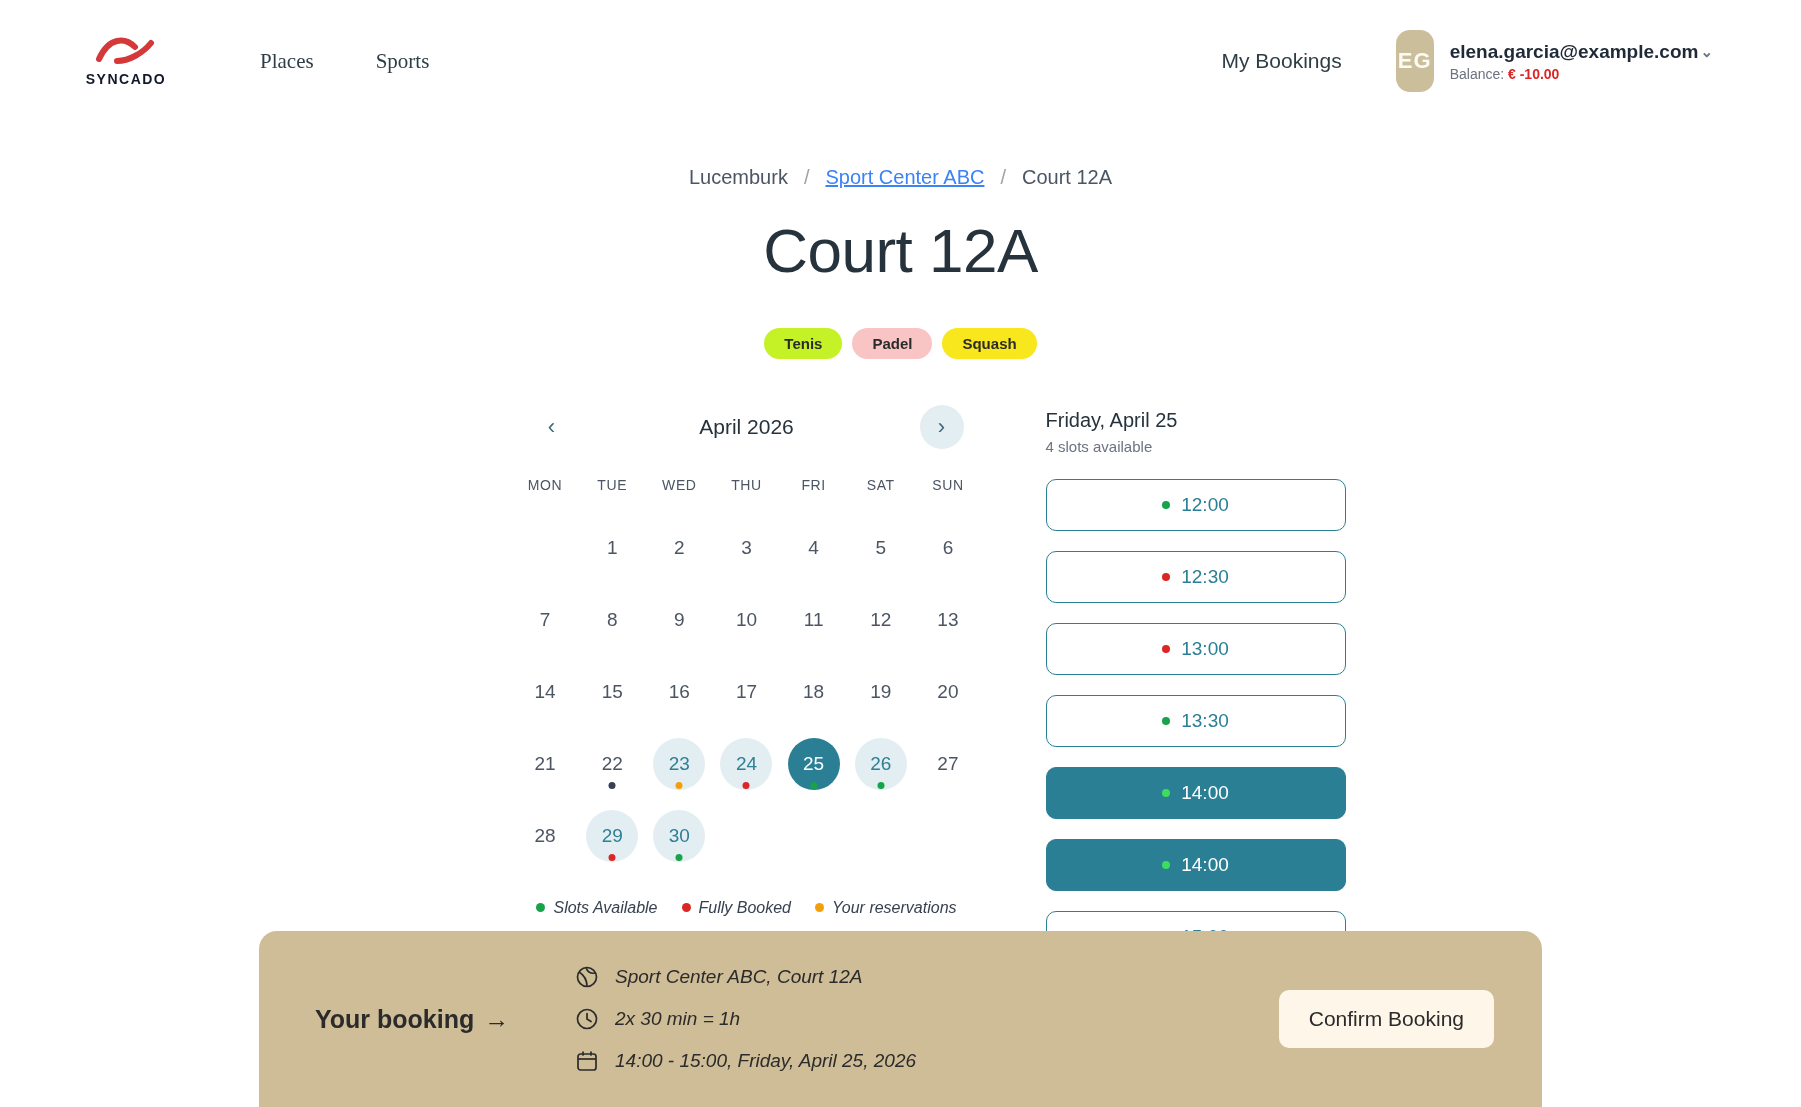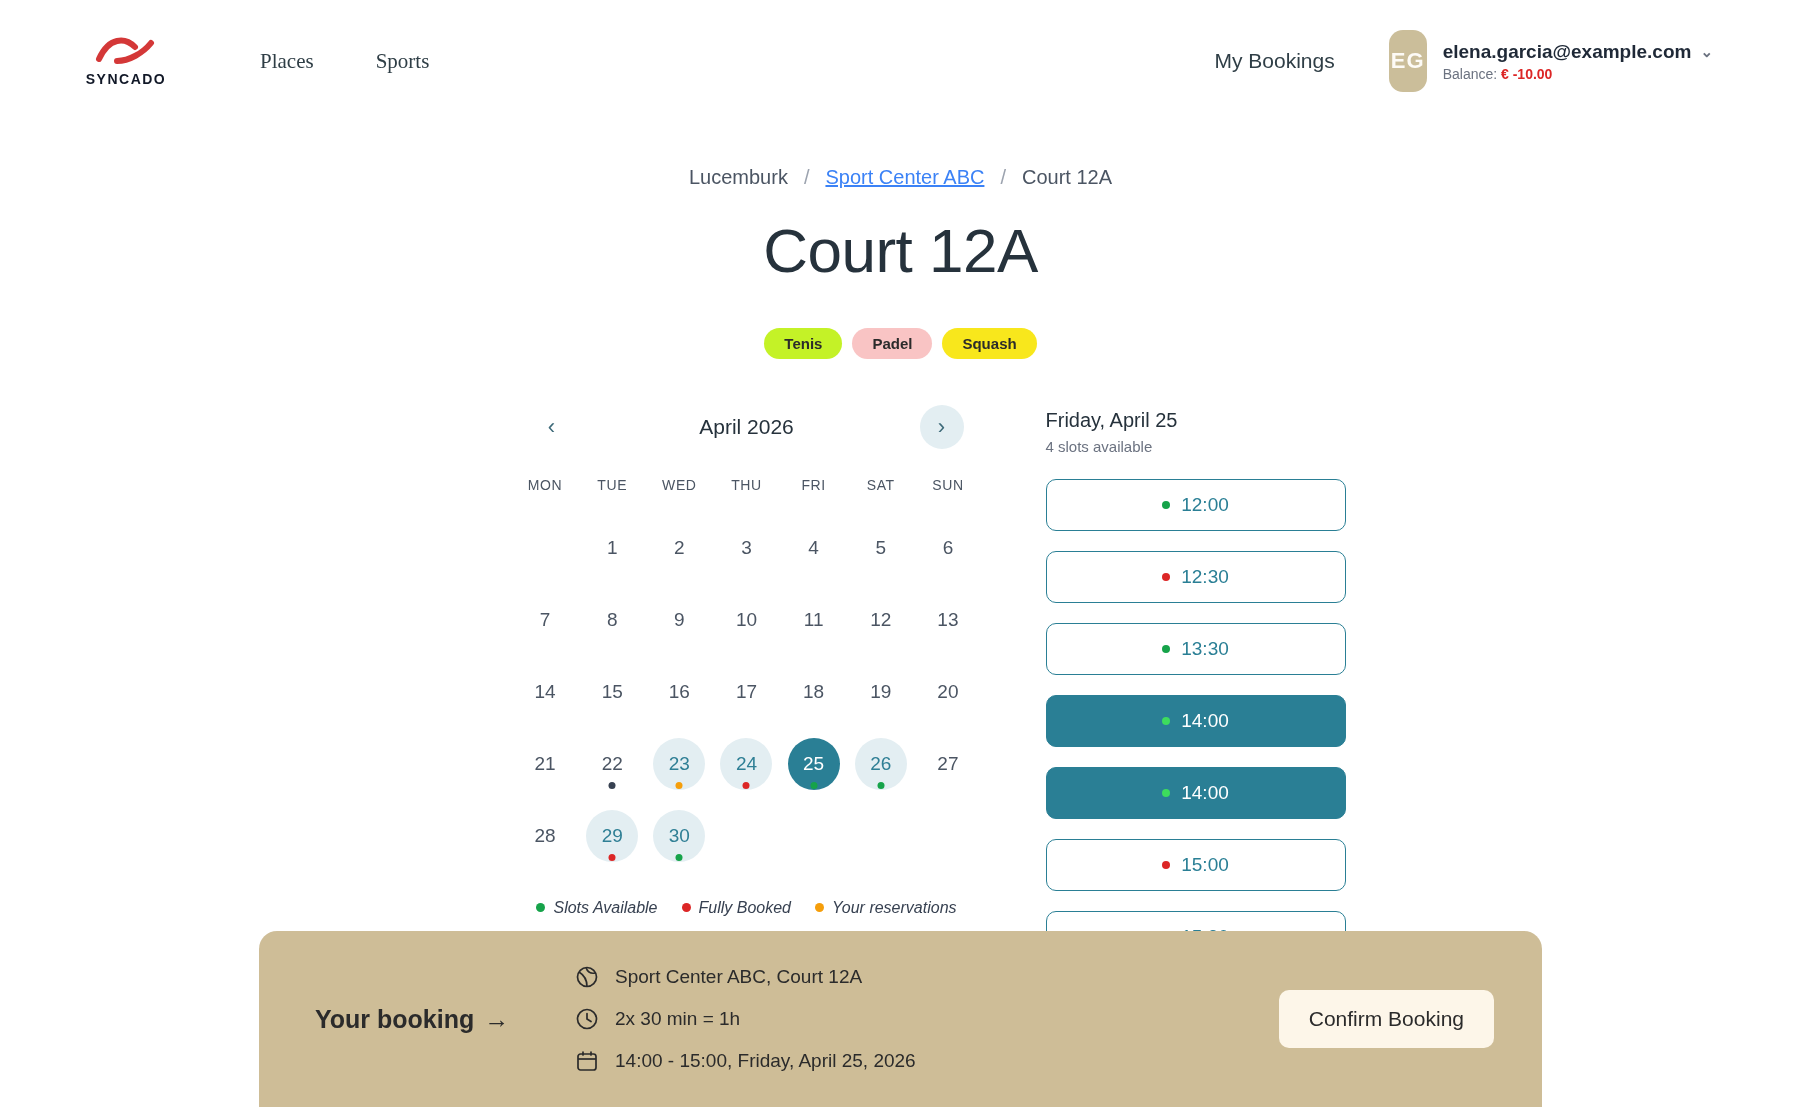--- a/index.html
+++ b/index.html
@@ -48,21 +48,21 @@
   }
   .avatar {
     width: 38px; height: 62px; border-radius: 14px;
     background: #cbbe9a; color: #fdfbf6;
     display: flex; align-items: center; justify-content: center;
     font-size: 22px; font-weight: bold; letter-spacing: 1px;
   }
   .account-lines { display: flex; flex-direction: column; gap: 3px; }
   .account-email {
     font-size: 19px; font-weight: bold; color: #1f2937;
-    display: flex; align-items: center; gap: 9px;
+    display: flex; align-items: center; gap: 2px;
   }
   .caret { font-size: 15px; color: #6b7280; }
   .account-balance { font-size: 14px; color: #6b7280; }
   .account-balance .amount { color: #dc2626; font-weight: bold; }
 
   
   .breadcrumb {
     display: flex; justify-content: center; align-items: center;
     gap: 16px; margin-top: 44px;
     font-size: 20px; color: #4b5563;
@@ -182,20 +182,21 @@
     padding: 0 48px 0 56px;
   }
   .booking-title {
     font-size: 25px; font-weight: bold; color: #2b2b2b;
     width: 250px;
     display: flex; align-items: center; gap: 10px;
   }
   .booking-details {
     display: flex; flex-direction: column; gap: 18px;
     margin-left: 10px;
+    font-style: italic;
   }
   .bd-row {
     display: flex; align-items: center; gap: 16px;
     font-size: 19px; color: #2b2b2b;
   }
   .bd-icon { width: 24px; height: 24px; flex: none; }
   .confirm-btn {
     margin-left: auto;
     background: #fdf6e9;
     border: none;
@@ -410,20 +411,24 @@
     <div class="slot-list">
       <div class="slot">
         <span class="slot-dot" style="background:#16a34a"></span>
         <span>12:00</span>
       </div>
       <div class="slot">
         <span class="slot-dot" style="background:#dc2626"></span>
         <span>12:30</span>
       </div>
       <div class="slot">
+        <span class="slot-dot" style="background:#dc2626"></span>
+        <span>13:00</span>
+      </div>
+      <div class="slot">
         <span class="slot-dot" style="background:#16a34a"></span>
         <span>13:30</span>
       </div>
       <div class="slot selected">
         <span class="slot-dot" style="background:#3ddc5d"></span>
         <span>14:00</span>
       </div>
       <div class="slot selected">
         <span class="slot-dot" style="background:#3ddc5d"></span>
         <span>14:00</span>

